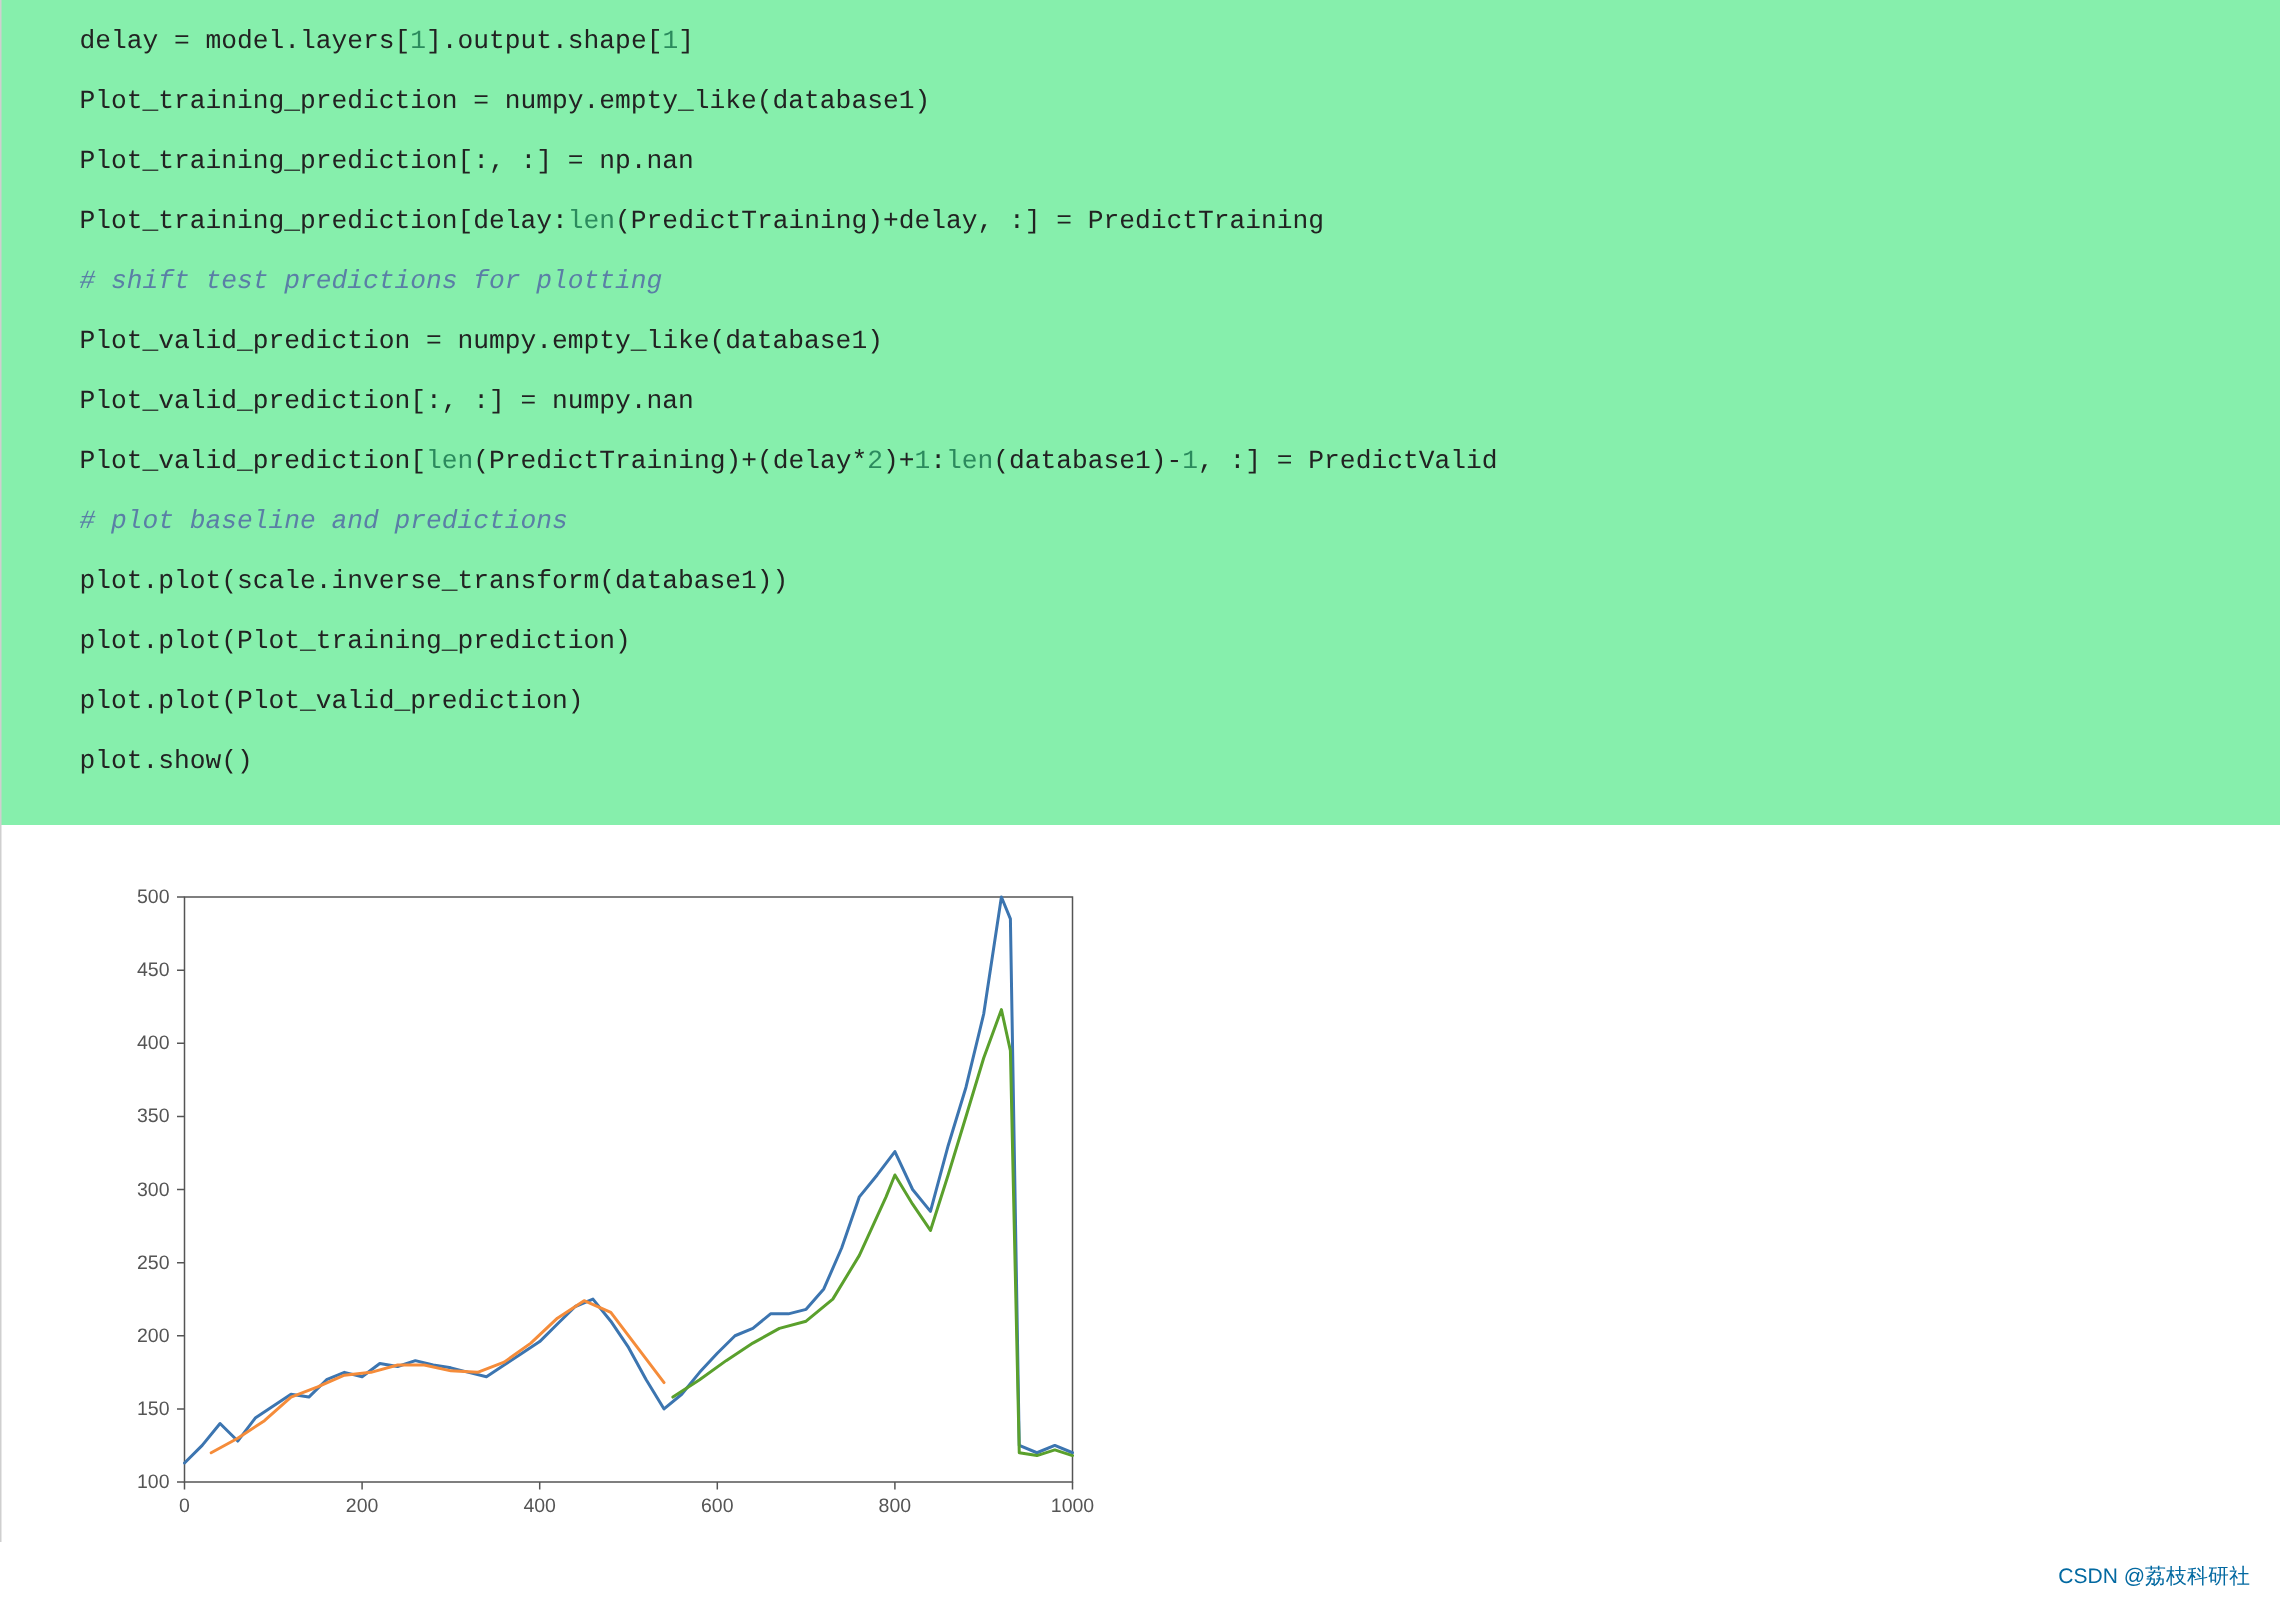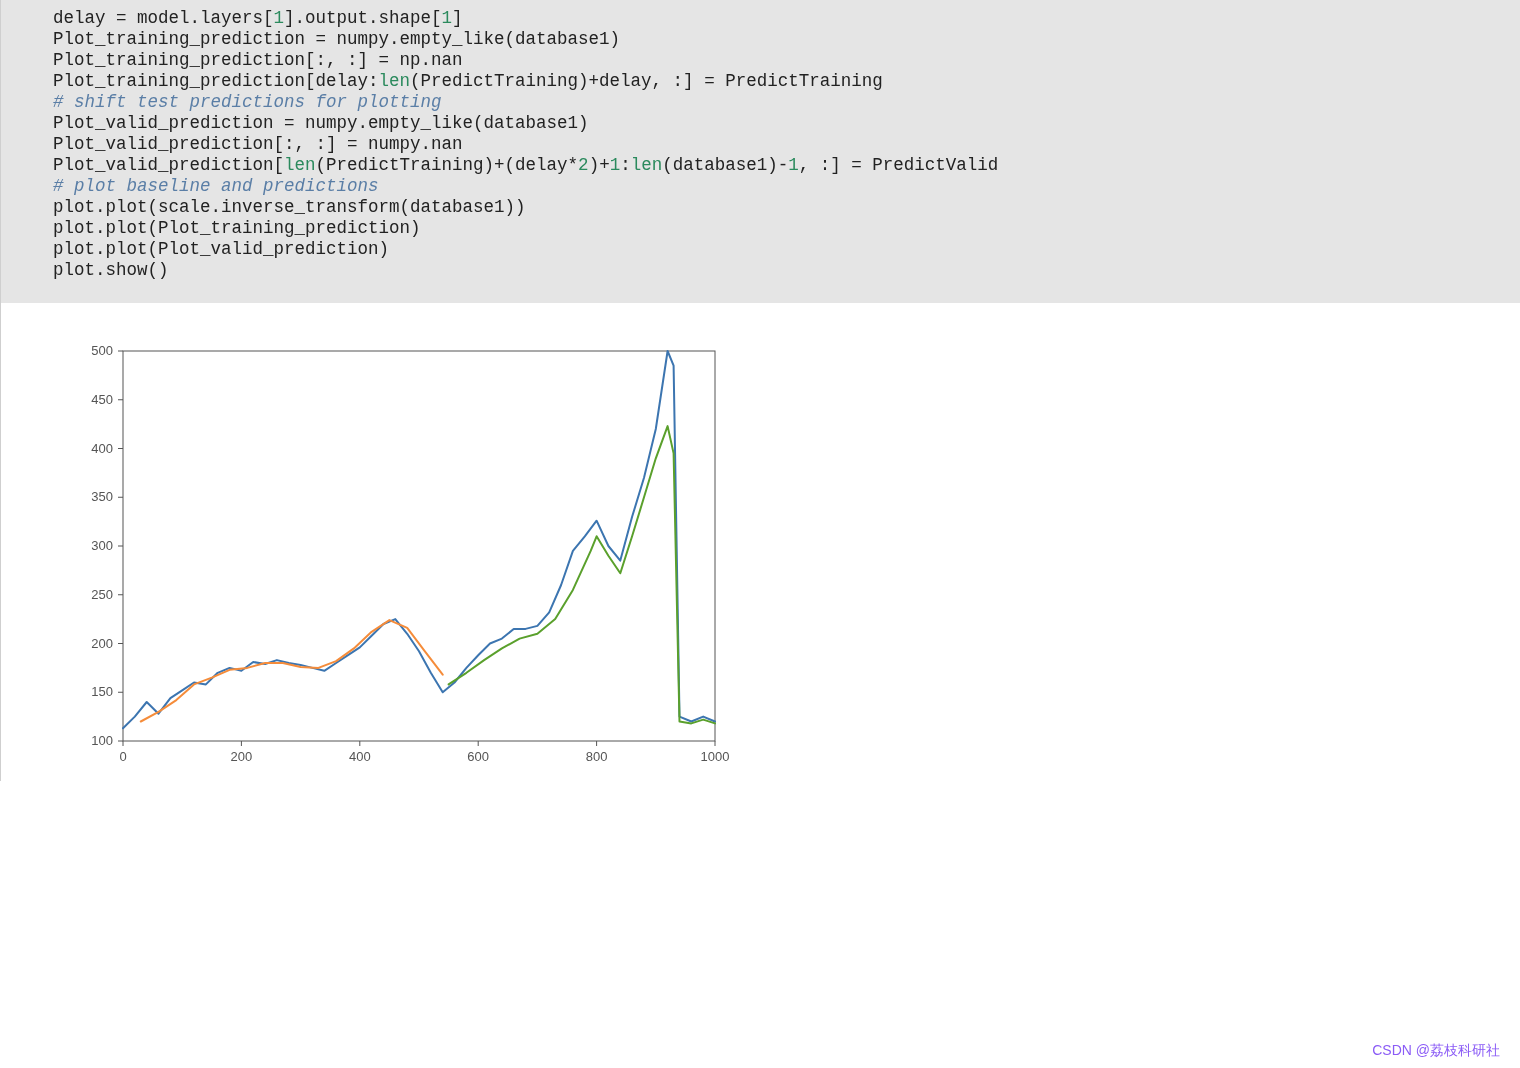--- a/index.html
+++ b/index.html
@@ -1,25 +1,25 @@
 <!DOCTYPE html>
 <html><head>
 <meta charset="utf-8">
 <style>
   html,body{margin:0;padding:0;background:#fff;font-family:ui-monospace,SFMono-Regular,Menlo,Consolas,"Liberation Mono",monospace;font-size:17.5px;color:#222;}
   .page{width:1520px;height:1068px;position:relative;box-sizing:border-box;}
-  .code-cell{background:#e5e5e5;border-left:1px solid #cfcfcf;padding:8px 10px 22px 52px;line-height:21px;white-space:pre;}
+  .code-cell{background:#86efac;border-left:1px solid #cfcfcf;padding:8px 10px 22px 52px;line-height:40px;white-space:pre;}
   .tok-kw{color:#2b8a5d;}      
   .tok-num{color:#2b8a5d;}
   .tok-cmt{color:#5a7ea6;font-style:italic;}
   .output-area{border-left:1px solid #cfcfcf;padding:28px 0 0 52px;}
   svg.chart{display:block;}
   .axis text{font:13px sans-serif;fill:#555;}
   .axis line,.axis path{stroke:#555;stroke-width:1;fill:none;}
-  .watermark{position:absolute;right:20px;bottom:8px;font:14px sans-serif;color:#8b5cf6;}
+  .watermark{position:absolute;right:20px;bottom:8px;font:14px sans-serif;color:#0369a1;}
 </style>
 </head>
 <body>
 <div class="page">
 
 <div class="code-cell"><span><span>delay = model.layers[</span><span class="tok-num">1</span><span>].output.shape[</span><span class="tok-num">1</span><span>]</span></span>
 <span>Plot_training_prediction = numpy.empty_like(database1)</span>
 <span>Plot_training_prediction[:, :] = np.nan</span>
 <span><span>Plot_training_prediction[delay:</span><span class="tok-kw">len</span><span>(PredictTraining)+delay, :] = PredictTraining</span></span>
 <span class="tok-cmt"># shift test predictions for plotting</span>

